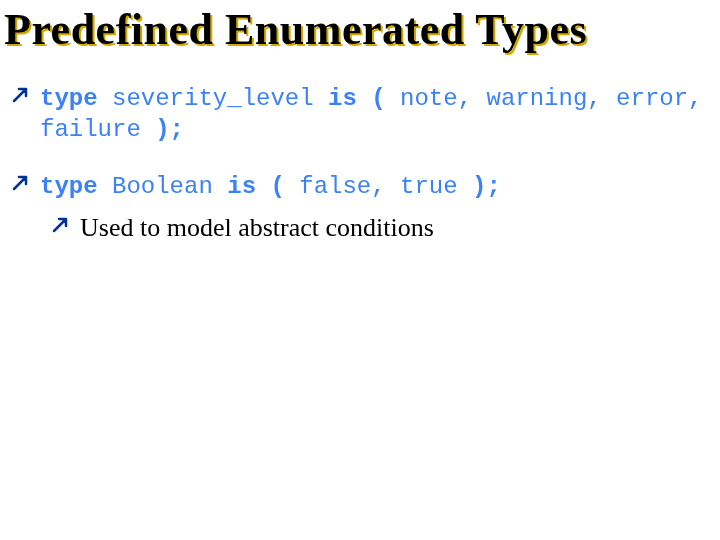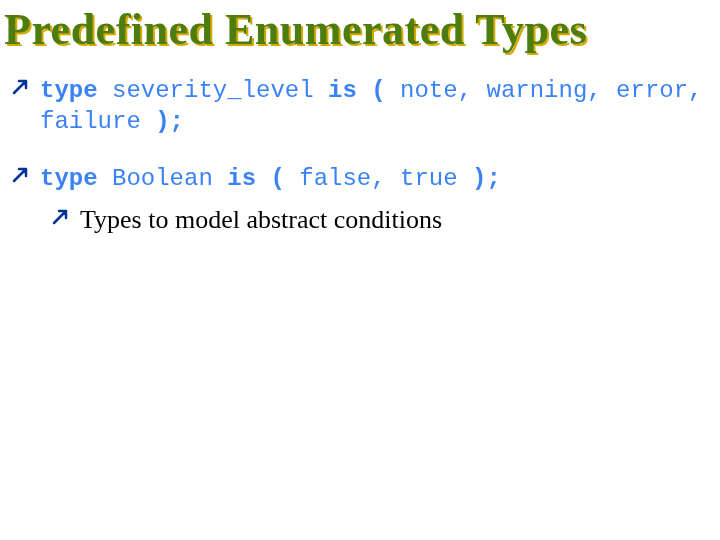--- a/index.html
+++ b/index.html
@@ -7,23 +7,23 @@
     width: 720px;
     height: 540px;
     background: #ffffff;
     font-family: "Times New Roman", Times, serif;
     overflow: hidden;
     padding: 4px 0 0 4px;
   }
   .title {
     font-size: 44px;
     font-weight: bold;
-    color: #4d7c0f;
+    color: #000000;
     text-shadow: 2px 2px 0px #d4a800;
-    margin-bottom: 20px;
+    margin-bottom: 28px;
     letter-spacing: 0.5px;
   }
   .bullet-row {
     display: flex;
     align-items: flex-start;
     margin-bottom: 26px;
     padding-left: 8px;
   }
   .arrow {
     color: #003399;
@@ -79,18 +79,18 @@
           </svg>
         </span>
         <div class="code"><span class="kw">type</span> Boolean <span class="kw">is (</span> false, true <span class="kw">);</span></div>
       </div>
       <div class="sub-row">
         <span class="arrow">
           <svg width="18" height="18" viewBox="0 0 18 18">
             <path d="M2 16 L14 4 M14 4 L14 11 M14 4 L7 4" stroke="#003399" stroke-width="2.5" fill="none" stroke-linecap="round"></path>
           </svg>
         </span>
-        <div class="sub-text">Types to model abstract conditions</div>
+        <div class="sub-text">Used to model abstract conditions</div>
       </div>
     </div>
     <div class="block">
     </div>
   </div>
 
 </body></html>

